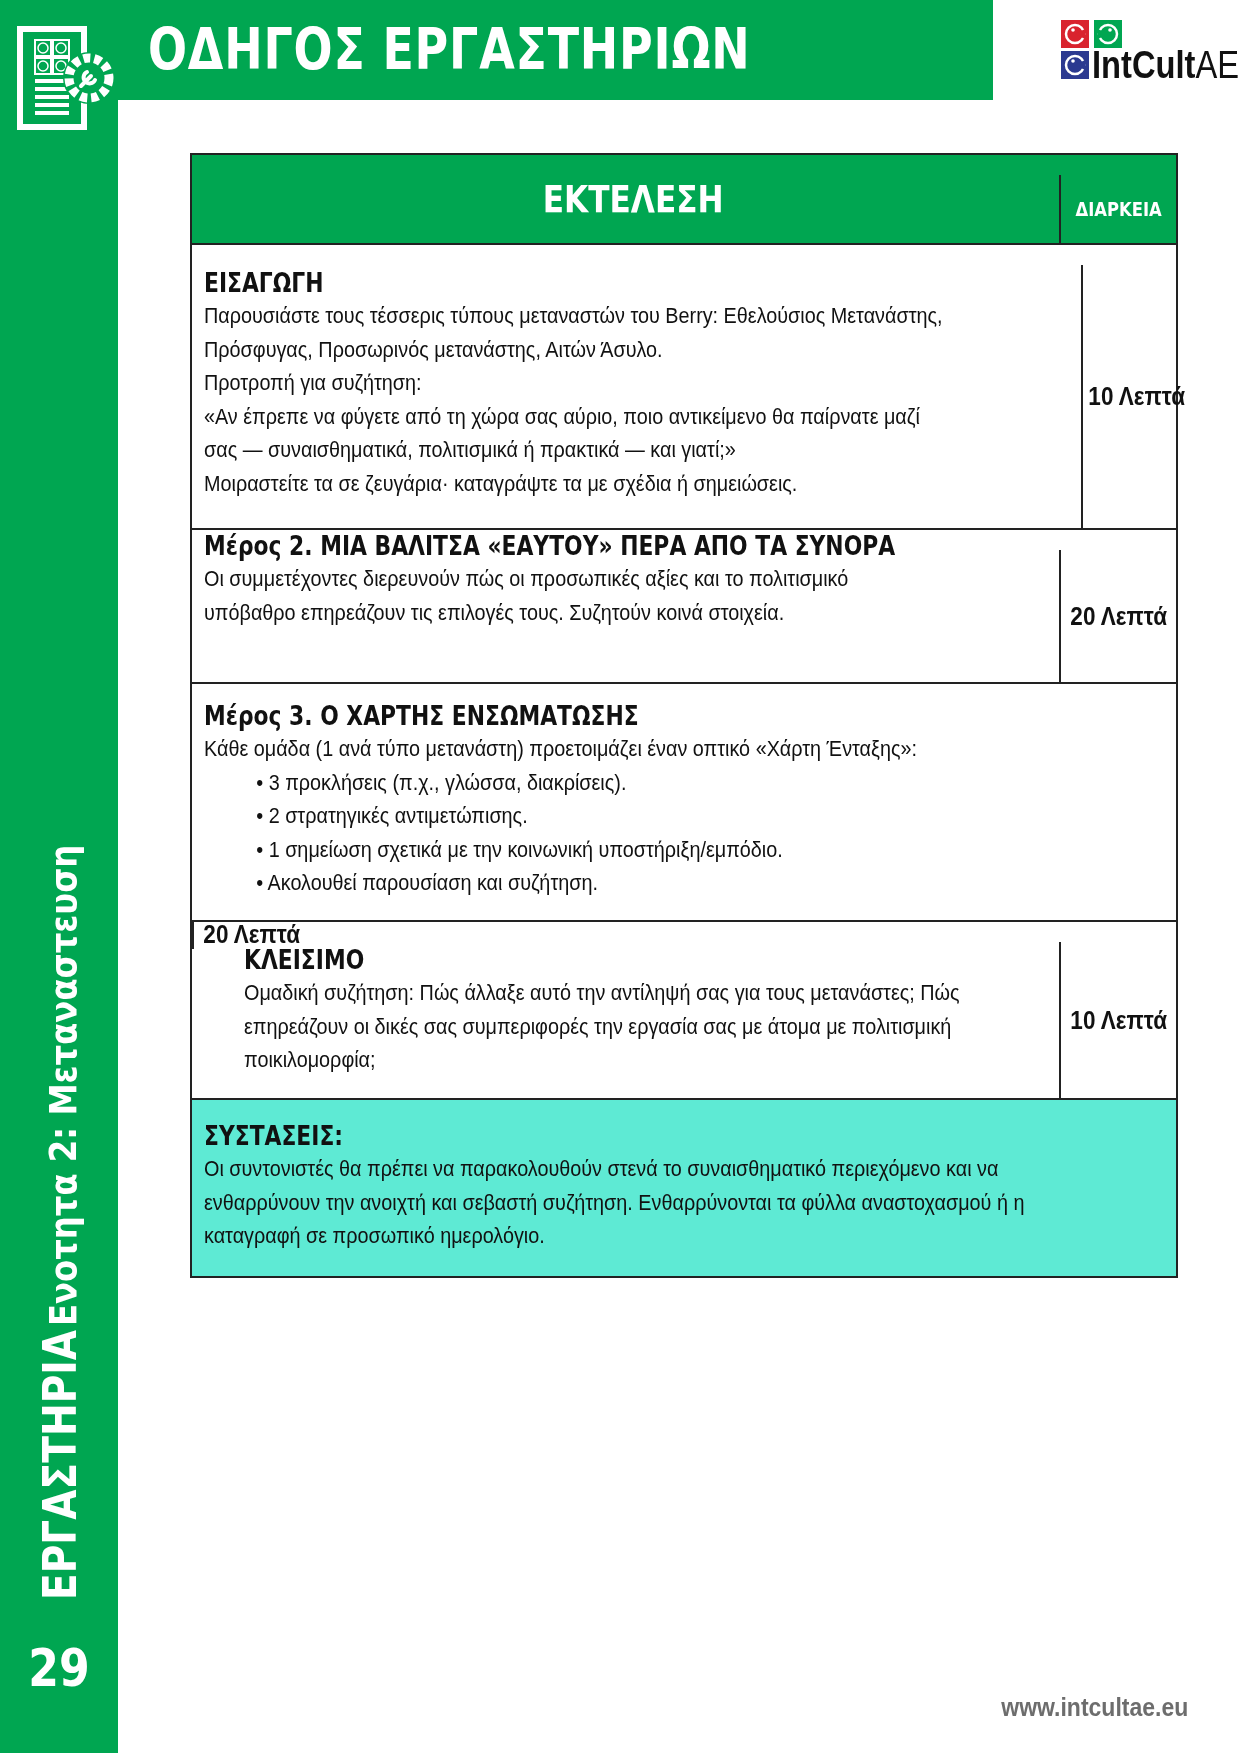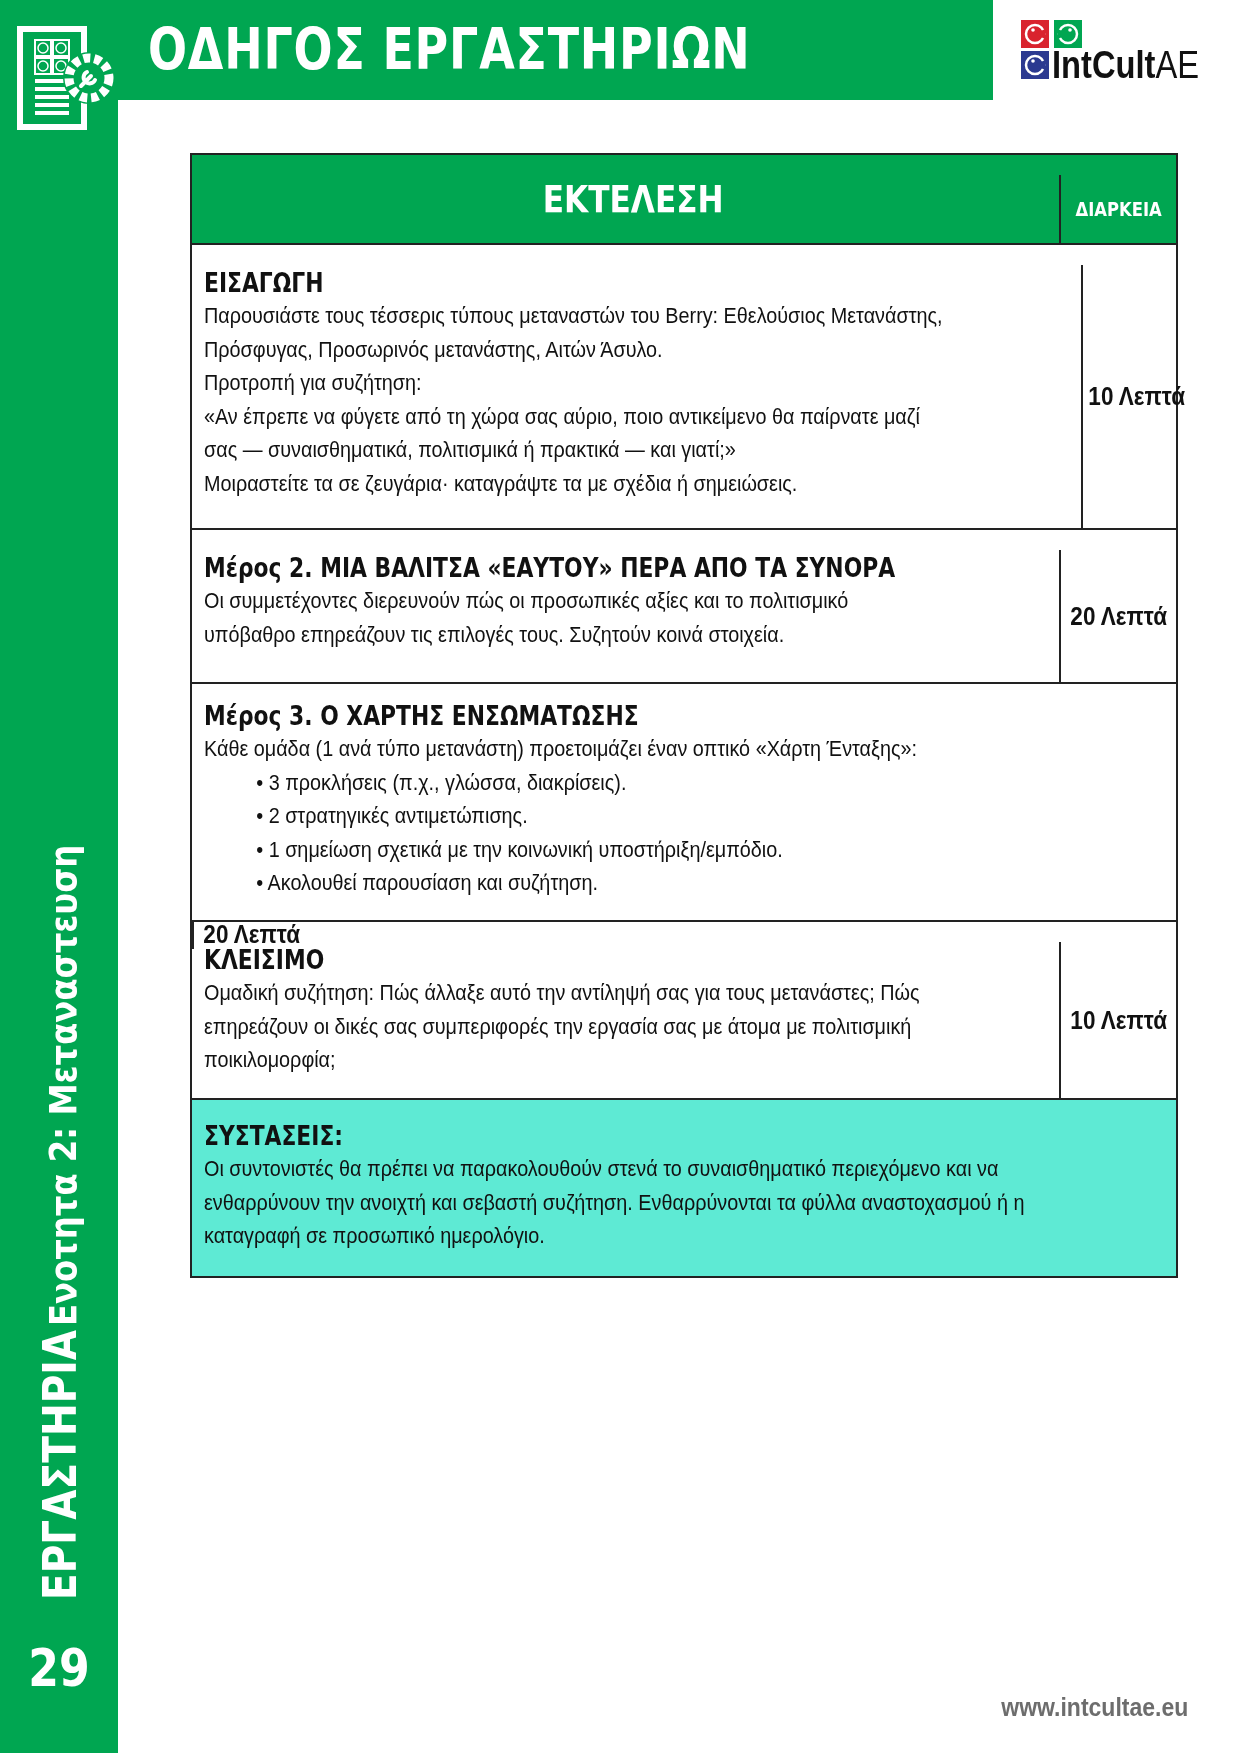--- a/index.html
+++ b/index.html
@@ -20,21 +20,21 @@
   .doc-icon {
     position: absolute; left: 17px; top: 26px; width: 100px; height: 104px;
   }
   .page-title {
     position: absolute; left: 148px; top: 14px; height: 72px; line-height: 72px;
     color: #ffffff; font-family: "DejaVu Sans", sans-serif; font-weight: bold;
     font-size: 56px; letter-spacing: 1px;
     transform: scaleX(0.82); transform-origin: left center; white-space: nowrap;
   }
   .logo {
-    position: absolute; left: 1019px; top: 20px; width: 180px; height: 70px;
+    position: absolute; left: 1059px; top: 20px; width: 180px; height: 70px;
   }
   .logo .sq {
     position: absolute; width: 28px; height: 28px;
   }
   .logo .sq svg { width: 28px; height: 28px; display: block; }
   .logo .sq-red { left: 2px; top: 0; background: #d9232e; }
   .logo .sq-green { left: 35px; top: 0; background: #00a651; }
   .logo .sq-blue { left: 2px; top: 31px; background: #2b3990; }
   .logo-text {
     position: absolute; left: 33px; top: 25px; font-size: 38px; line-height: 40px;
@@ -94,24 +94,24 @@
   }
   .line {
     font-size: 22px; line-height: 33.5px; white-space: nowrap;
     transform: scaleX(0.9); transform-origin: left center;
   }
   .bullet { padding-left: 58px; }
 
   .r-intro { height: 283px; gap: 44px; }
   .r-intro .cell-main { padding-top: 22px; }
   .r-p2 { height: 152px; }
-  .r-p2 .cell-main { padding-top: 22px; }
+  .r-p2 .cell-main { }
   .r-p3 { height: 236px; flex-direction: column; }
   .r-p3 .cell-main { padding-top: 16px; }
-  .r-close { height: 176px; }
+  .r-close { height: 176px; padding-left: 40px; }
   .r-close .cell-main { padding-top: 22px; }
   .r-rec { height: 176px; background: #5eead4; }
   .r-rec .cell-main { padding-top: 20px; }
 
   .footer-url {
     position: absolute; right: 52px; top: 1693px;
     font-weight: bold; font-size: 25px; color: #6d6d6d;
     transform: scaleX(0.92); transform-origin: right center;
   }
 </style>

